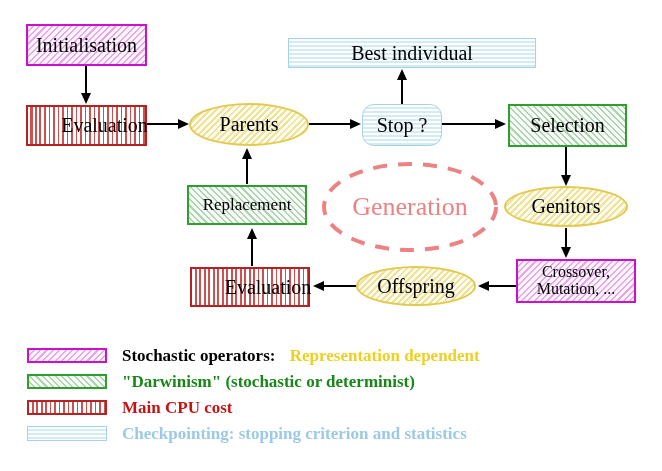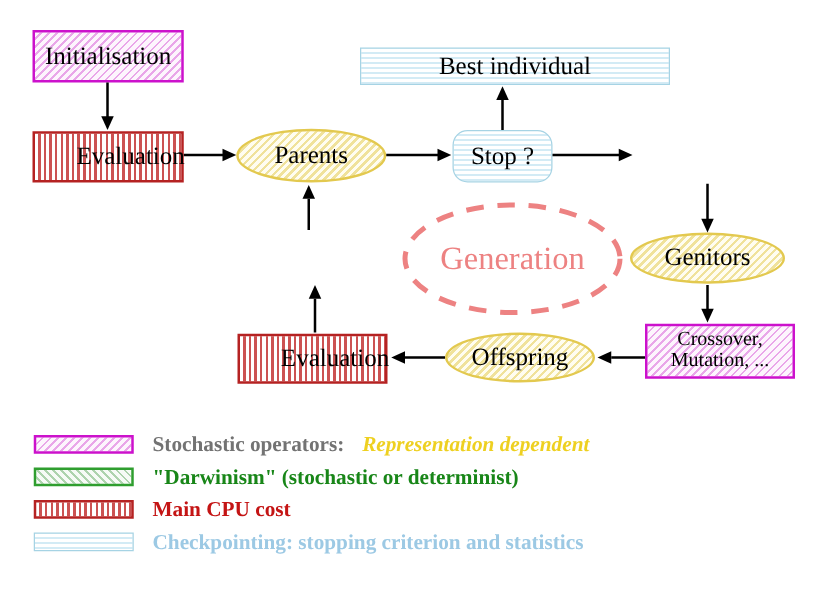--- a/index.html
+++ b/index.html
@@ -45,42 +45,44 @@
   #generation-label{
     position:absolute;left:0;top:0;width:100%;height:100%;
     display:flex;align-items:center;justify-content:center;
     color:#ed8282;font-size:26px;
   }
   
   .swatch{position:absolute;left:27px;width:80px;height:15px;box-sizing:border-box;}
   .legend-text{
     position:absolute;left:122px;font-size:17px;font-weight:bold;white-space:nowrap;
   }
-  .t-magenta{color:#737373;}
-  .t-gold{color:#eed020;font-style:italic;}
+  .t-magenta{color:#000000;}
+  .t-gold{color:#eed020;}
   .t-green{color:#188618;}
   .t-red{color:#c41414;}
   .t-cyan{color:#9cc9e4;}
 </style>
 </head>
 <body>
 
 <div id="canvas">
 
   <div class="node hatch-magenta" style="left:26px;top:24px;width:121px;height:42px;">Initialisation</div>
 
   <div class="node stripe-red" style="left:26px;top:105px;width:121px;height:41px;">Evaluation</div>
 
   <div class="node hatch-yellow" style="left:189px;top:103px;width:120px;height:43px;">Parents</div>
 
   <div class="node stripe-cyan" style="left:288px;top:38px;width:248px;height:30px;">Best individual</div>
 
   <div class="node stripe-cyan" style="left:362px;top:104px;width:80px;height:42px;border-radius:12px;">Stop ?</div>
 
+  <div class="node hatch-green" style="left:508px;top:104px;width:119px;height:43px;">Selection</div>
 
+  <div class="node hatch-green" style="left:187px;top:185px;width:120px;height:40px;font-size:17px;">Replacement</div>
 
   <div id="generation-wrap">
     <svg width="180" height="96">
       <ellipse cx="90" cy="48" rx="86" ry="43" fill="none" stroke="#ed8282" stroke-width="4" stroke-dasharray="14 11"></ellipse>
     </svg>
     <div id="generation-label">Generation</div>
   </div>
 
   <div class="node hatch-yellow" style="left:504px;top:186px;width:124px;height:41px;">Genitors</div>
 

